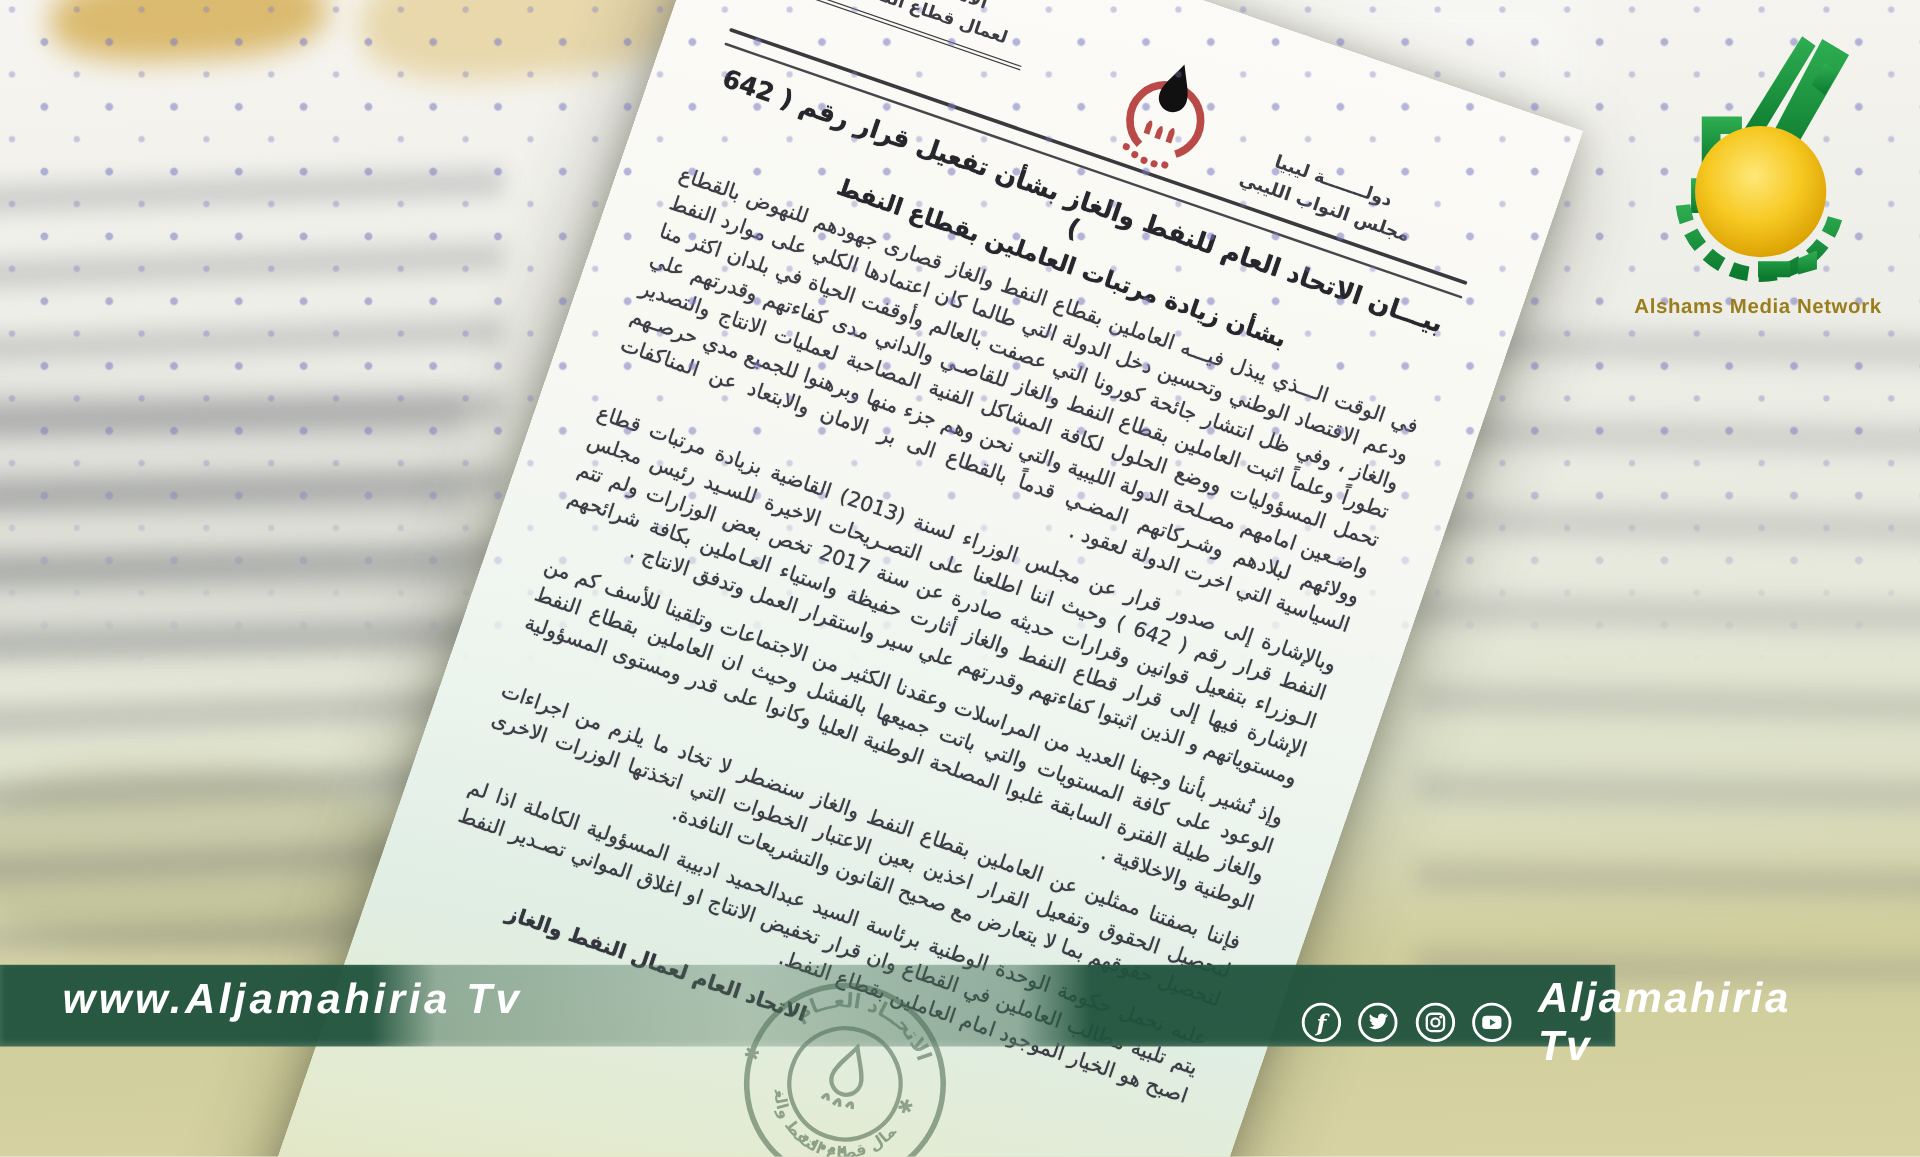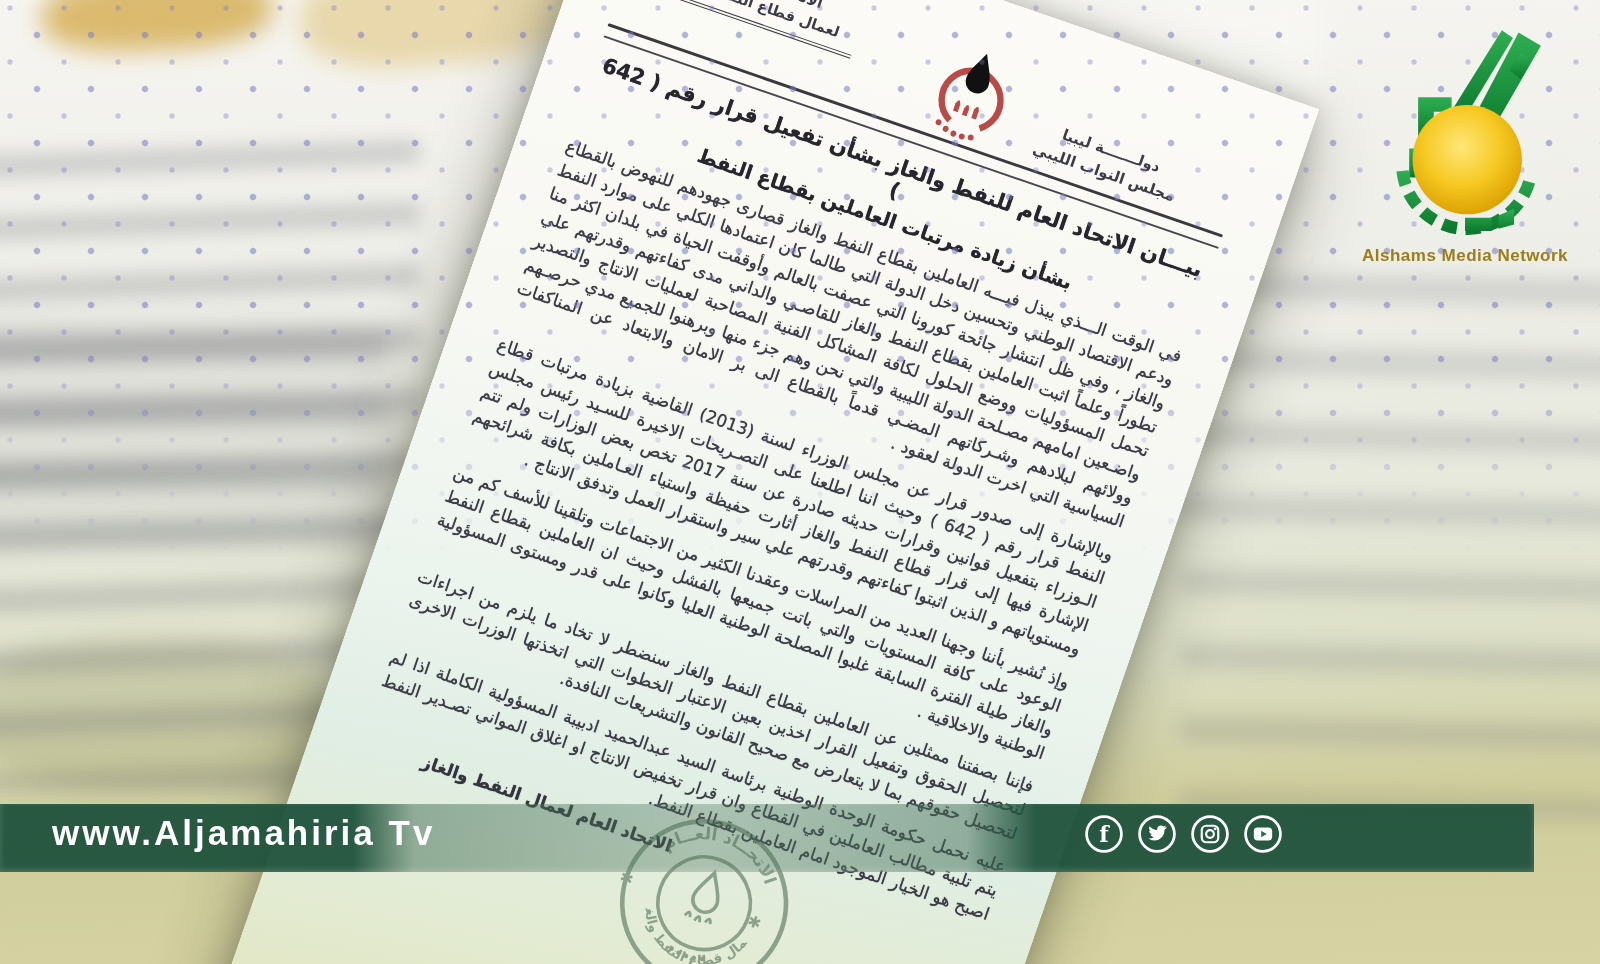--- a/index.html
+++ b/index.html
@@ -46,27 +46,27 @@
   .doc-title{margin:14px 0 0;text-align:center;font-size:21px;font-weight:bold;color:#26262c;
     text-shadow:0 0 .7px rgba(35,35,45,.9);}
   .doc-subtitle{margin:7px 0 0;text-align:center;font-size:19.5px;font-weight:bold;color:#26262c;
     text-shadow:0 0 .7px rgba(35,35,45,.9);}
   .body-text p{margin:10px 0 0;font-size:17px;line-height:25px;text-align:justify;
     text-shadow:0 0 .8px rgba(45,45,58,.85);}
   .signature{position:absolute;left:96px;top:898px;width:300px;font-size:17px;font-weight:bold;
     text-align:center;color:#34353d;text-shadow:0 0 .8px rgba(45,45,58,.85);}
   .stamp{position:absolute;left:338px;top:862px;width:178px;height:178px;opacity:.55;}
   
-  .banner{position:absolute;left:0;top:804px;width:1534px;height:68px;z-index:5;
+  .banner{position:absolute;left:0;top:804px;width:1346px;height:68px;z-index:5;
     background:linear-gradient(90deg,
       rgba(31,82,60,.95) 0%,rgba(31,82,60,.95) 23%,
       rgba(64,108,85,.5) 27%,rgba(78,117,92,.36) 46%,
       rgba(64,108,85,.5) 63%,
       rgba(31,82,60,.95) 67.5%,rgba(31,82,60,.95) 100%);
-    box-shadow:0 -2px 6px rgba(255,255,255,.18) inset;}
+    box-shadow:0 -2px 6px rgba(255,255,255,.18) inset;font-style:italic;}
   .banner-left{position:absolute;left:52px;top:9px;color:#fff;font-size:35px;font-weight:bold;
     letter-spacing:3px;font-family:"Liberation Sans",sans-serif;}
   .banner-right{position:absolute;left:1082px;top:8px;display:flex;align-items:center;gap:9px;}
   .soc{width:44px;height:44px;}
   .banner-right-text{color:#fff;font-size:35px;font-weight:bold;letter-spacing:2px;margin-left:10px;
     font-family:"Liberation Sans",sans-serif;}
   
   .alshams{position:absolute;left:1325px;top:28px;width:280px;height:240px;z-index:6;text-align:center;}
   .alshams-caption{margin-top:2px;font-size:17px;font-weight:bold;color:#9a7d1c;
     font-family:"Liberation Sans",sans-serif;letter-spacing:.5px;}
@@ -169,20 +169,21 @@
         <circle cx="24" cy="24" r="19" fill="none" stroke="#fff" stroke-width="3"></circle>
         <rect x="15" y="15" width="18" height="18" rx="5" fill="none" stroke="#fff" stroke-width="2.4"></rect>
         <circle cx="24" cy="24" r="4.2" fill="none" stroke="#fff" stroke-width="2.4"></circle>
         <circle cx="29.6" cy="18.4" r="1.6" fill="#fff"></circle>
       </svg>
       <svg class="soc" viewBox="0 0 48 48">
         <circle cx="24" cy="24" r="19" fill="none" stroke="#fff" stroke-width="3"></circle>
         <rect x="14" y="17" width="20" height="14" rx="4" fill="#fff"></rect>
         <path d="M22 20.5 L28 24 L22 27.5 Z" fill="#2b6b52"></path>
       </svg>
+      <div class="banner-right-text">Aljamahiria Tv</div>
     </div>
   </div>
 
   <div class="alshams">
     <svg viewBox="0 0 200 190" width="250" height="212">
       <defs>
         <radialGradient id="sun" cx="45%" cy="38%" r="65%">
           <stop offset="0%" stop-color="#ffe878"></stop>
           <stop offset="55%" stop-color="#f6c821"></stop>
           <stop offset="100%" stop-color="#d99e00"></stop>

